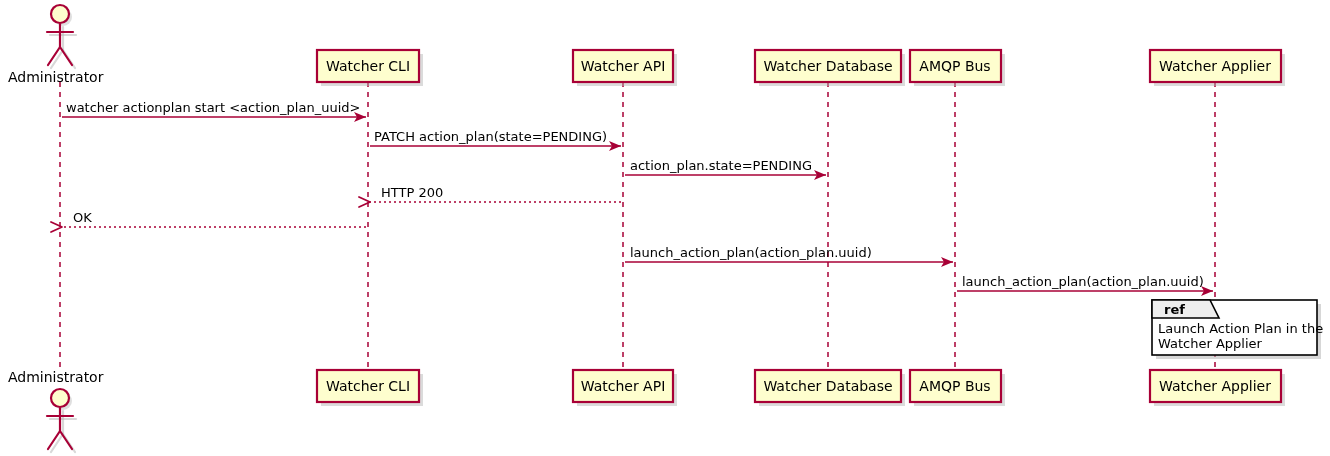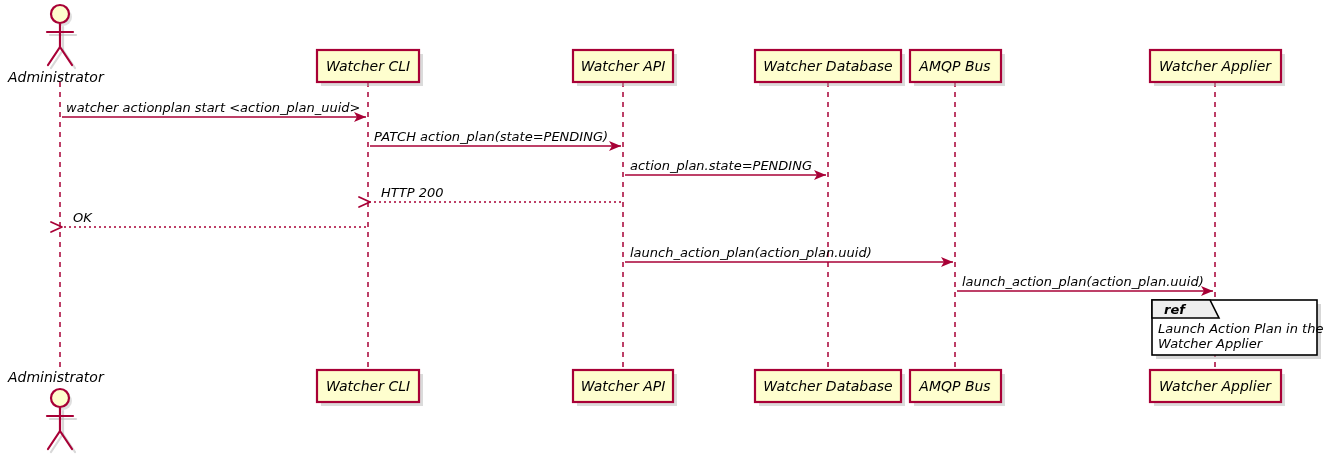--- a/index.html
+++ b/index.html
@@ -9,21 +9,20 @@
   }
   body {
     font-family: "DejaVu Sans", sans-serif;
   }
   #diagram-root {
     position: relative;
     width: 1330px;
     height: 456px;
     overflow: hidden;
     background: #FFFFFF;
-    font-style: italic;
   }
   svg.layer {
     position: absolute;
     left: 0;
     top: 0;
     width: 1330px;
     height: 456px;
   }
   .lifeline {
     stroke: #A80036;

